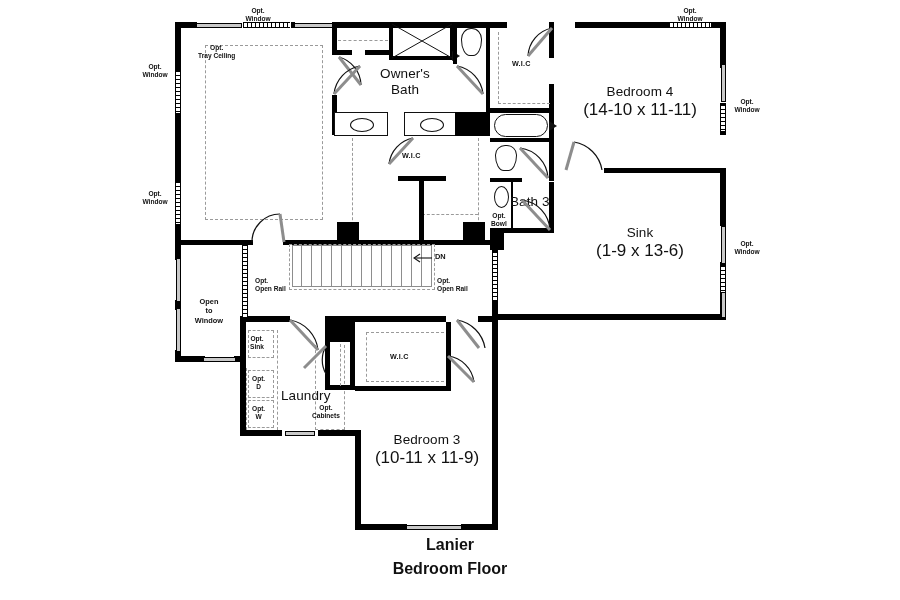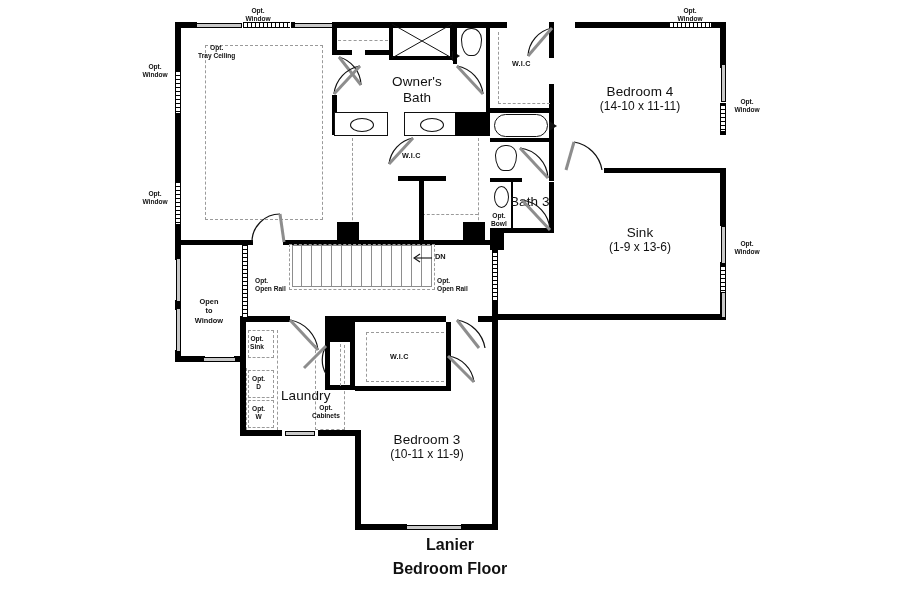--- a/index.html
+++ b/index.html
@@ -17,21 +17,21 @@
   .optwin.v{border-left:1px solid #000;border-right:1px solid #000;
             background-image:repeating-linear-gradient(to bottom,#000 0 1px,transparent 1px 4px);}
   .dash{position:absolute;border:1px dashed #9a9a9a;box-sizing:border-box;}
   .dashline-h{position:absolute;border-top:1px dashed #9a9a9a;}
   .dashline-v{position:absolute;border-left:1px dashed #9a9a9a;}
   .blk{position:absolute;background:#000;}
 
   .lbl{position:absolute;white-space:nowrap;line-height:1.15;}
   .lbl.c{transform:translateX(-50%);text-align:center;}
   .rm{font-size:13.5px;font-weight:400;letter-spacing:.1px;}
-  .rmsub{font-size:12px;text-align:center;}
+  .rmsub{font-size:17px;text-align:center;}
   .tiny2{font-size:7.4px;font-weight:600;}
   .wic{font-size:7.2px;font-weight:700;letter-spacing:.2px;}
   .opt{font-size:6.6px;font-weight:600;text-align:center;line-height:1.25;}
 
   .door{position:absolute;}
   .door svg{display:block;overflow:visible;}
   .fix{position:absolute;box-sizing:border-box;border:1.4px solid #111;background:#fff;}
   .oval{position:absolute;border:1.2px solid #111;border-radius:50%;background:#fff;}
 
   
@@ -180,21 +180,21 @@
       <line x1="30" y1="2" x2="4" y2="30" stroke="#8d8d8d" stroke-width="3"></line>
     </svg>
   </div>
   <div class="door" style="left:455px;top:64px;">
     <svg width="32" height="36" viewBox="0 0 32 36">
       <path d="M2 2 A32 32 0 0 1 28 30" fill="none" stroke="#111" stroke-width="1.2"></path>
       <line x1="2" y1="2" x2="28" y2="30" stroke="#8d8d8d" stroke-width="3"></line>
     </svg>
   </div>
 
-  <div class="lbl c" style="left:405px;top:74px;margin-left:12px;">
+  <div class="lbl c" style="left:405px;top:66px;">
     <div class="rm">Owner's</div>
     <div class="rm">Bath</div>
   </div>
 
   <div class="fix" style="left:334px;top:112px;width:54px;height:24px;"></div>
   <div class="oval" style="left:350px;top:118px;width:22px;height:12px;"></div>
   <div class="fix" style="left:404px;top:112px;width:54px;height:24px;"></div>
   <div class="oval" style="left:420px;top:118px;width:22px;height:12px;"></div>
   <div class="blk" style="left:458px;top:112px;width:32px;height:24px;"></div>
 

